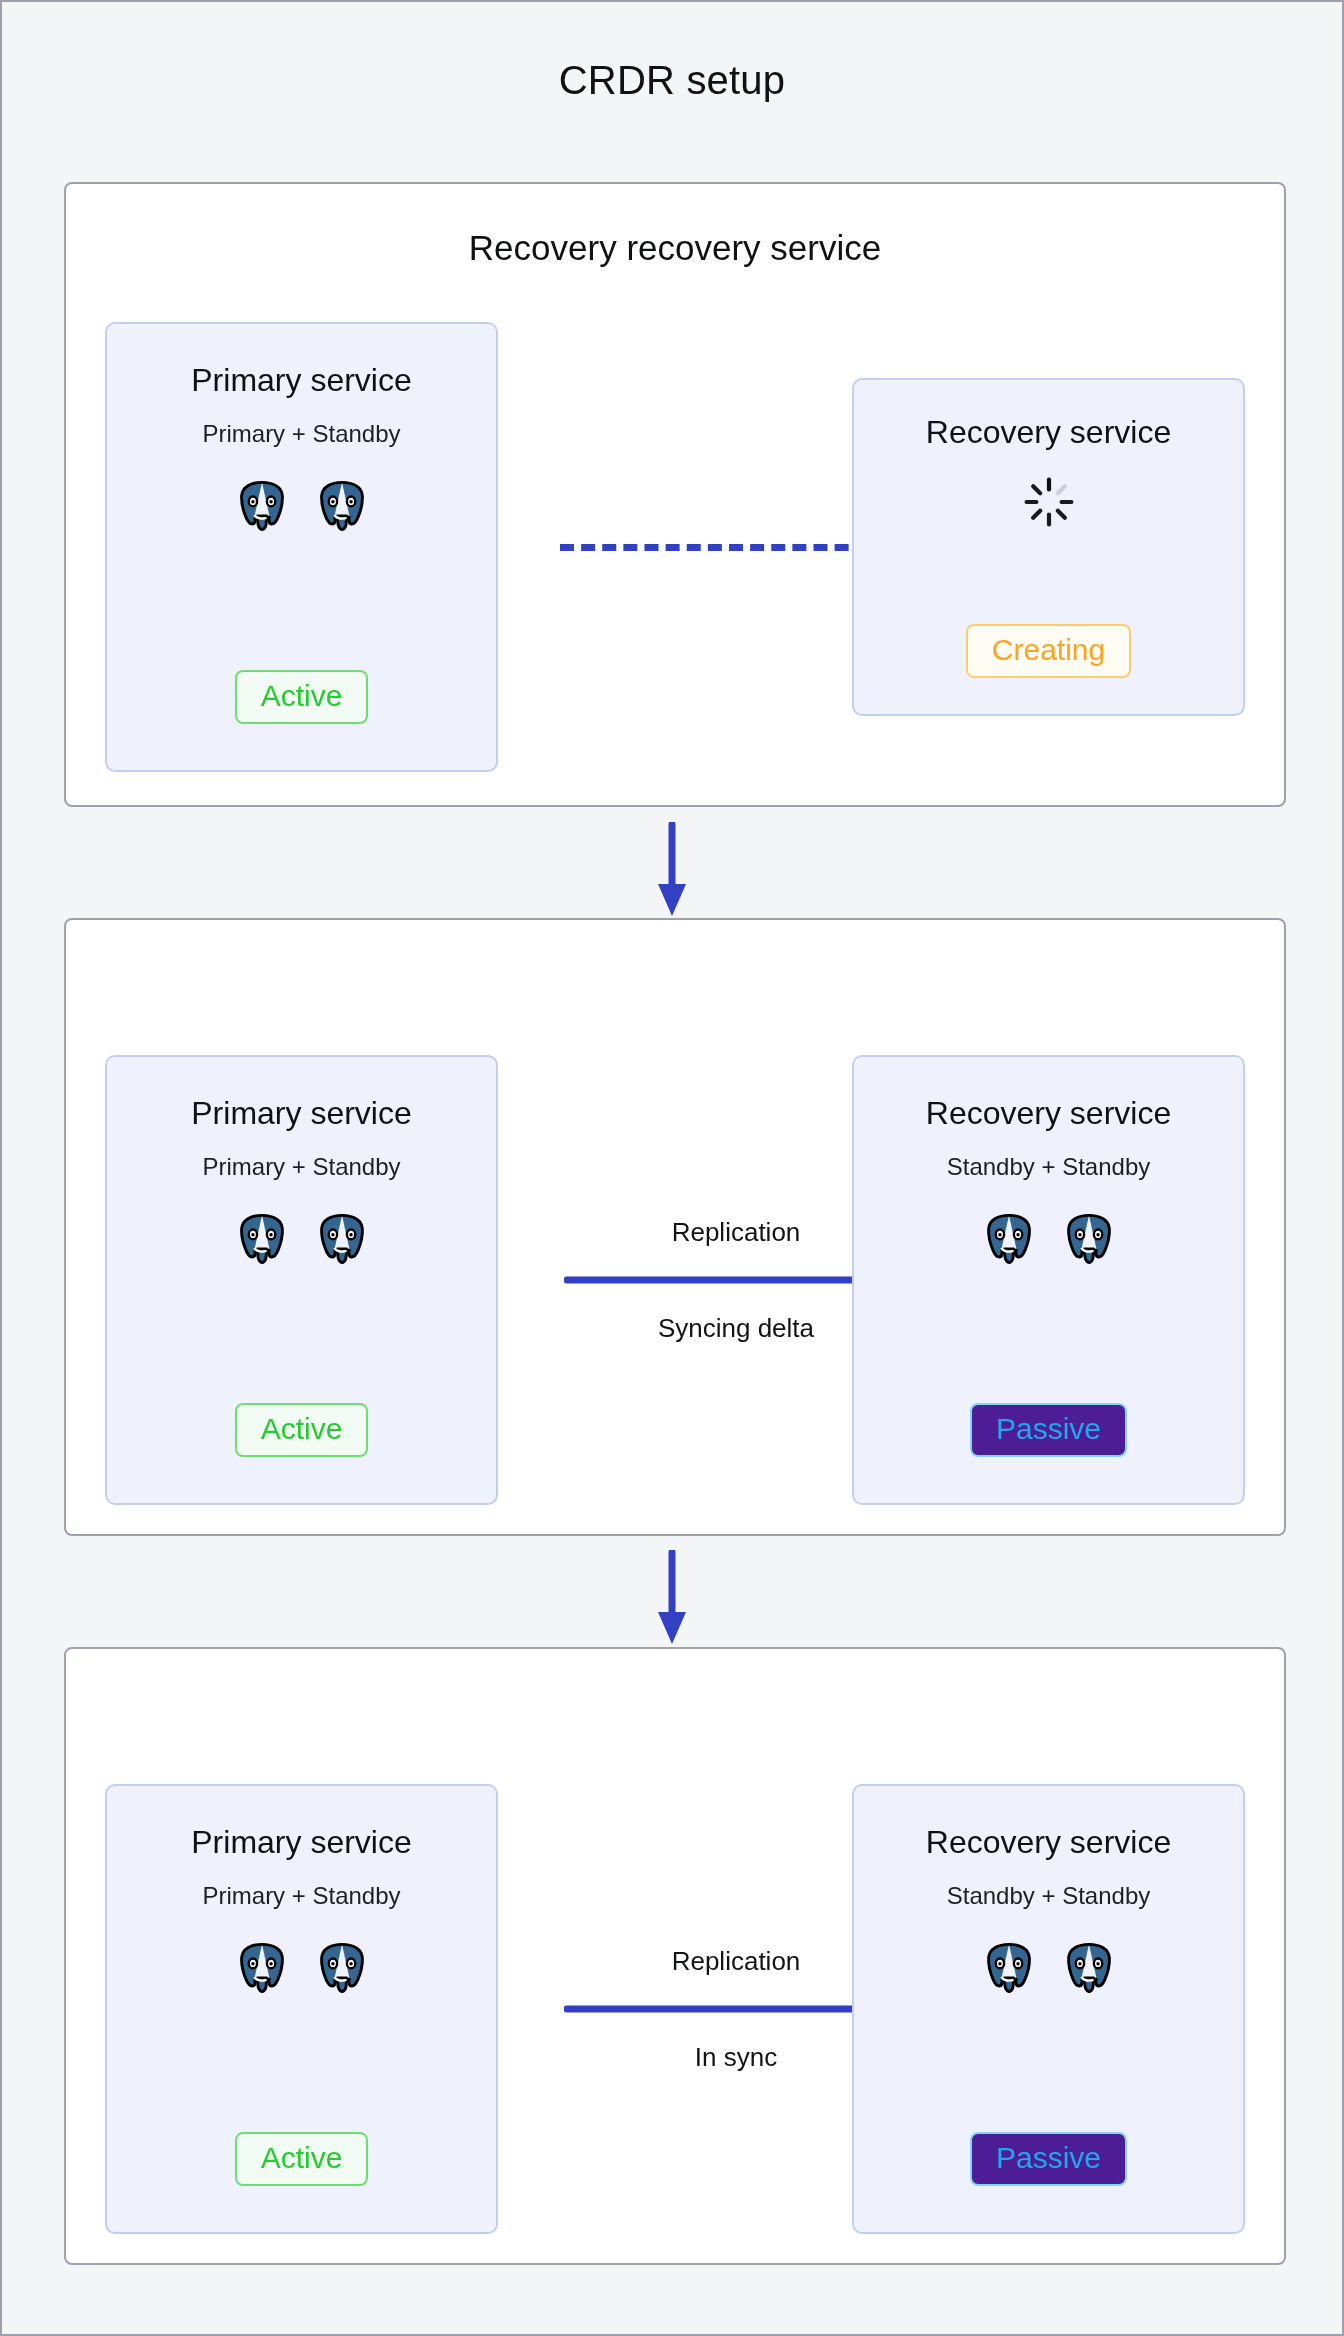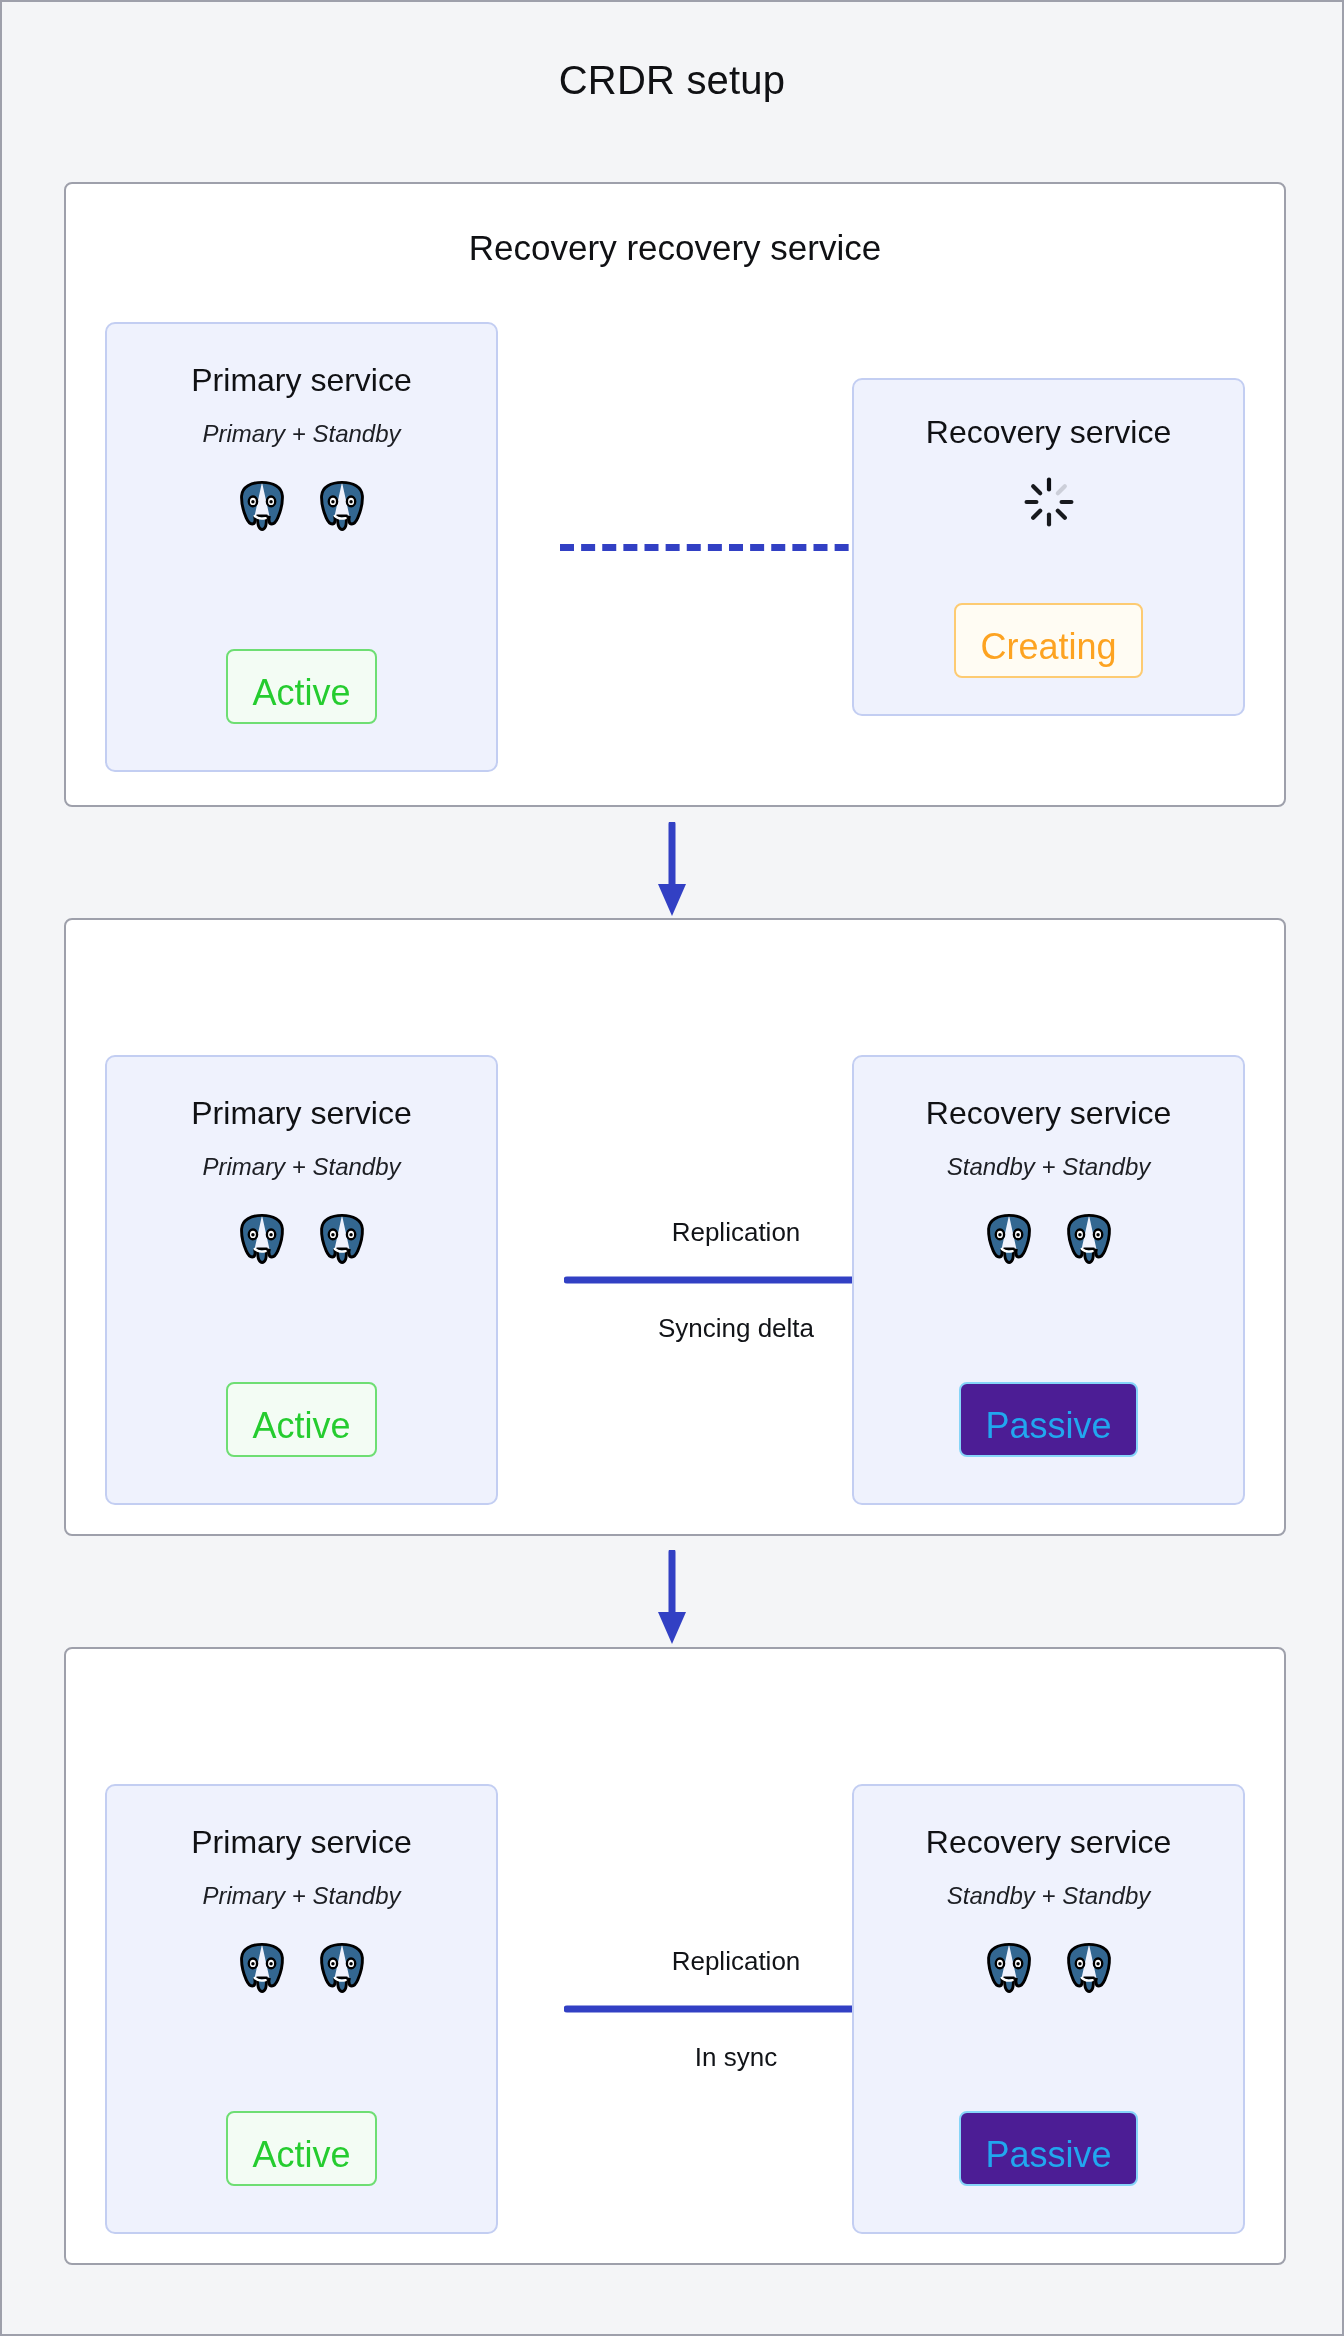--- a/index.html
+++ b/index.html
@@ -87,21 +87,20 @@
     color: #101114;
     line-height: 1;
   }
 
   .card-subtitle {
     margin-top: 26px;
     font-size: 24px;
     font-weight: 400;
     color: #1d1f24;
     line-height: 1;
-    font-style: italic;
   }
 
   
   .nodes {
     margin-top: 30px;
     display: flex;
     gap: 22px;
   }
   .pg-icon { width: 58px; height: 58px; display: block; }
 
@@ -111,22 +110,22 @@
     width: 56px;
     height: 56px;
   }
 
   
   .badge {
     margin-top: auto;
     margin-bottom: 46px;
     border-radius: 8px;
     border: 2px solid;
-    padding: 24px 24px 11px;
-    font-size: 36px;
+    padding: 9px 24px 11px;
+    font-size: 30px;
     font-weight: 400;
     line-height: 1;
     white-space: nowrap;
   }
   .badge-active  { color: #25cc2f; border-color: #6ede73; background: #f3fcf4; }
   .badge-creating{ color: #fda321; border-color: #fdcb72; background: #fffcf3; }
   .badge-passive { color: #21a7ef; border-color: #86d5f8; background: #4c1d95; }
 
   .panel-1 .card-right .badge { margin-bottom: 36px; }
 

